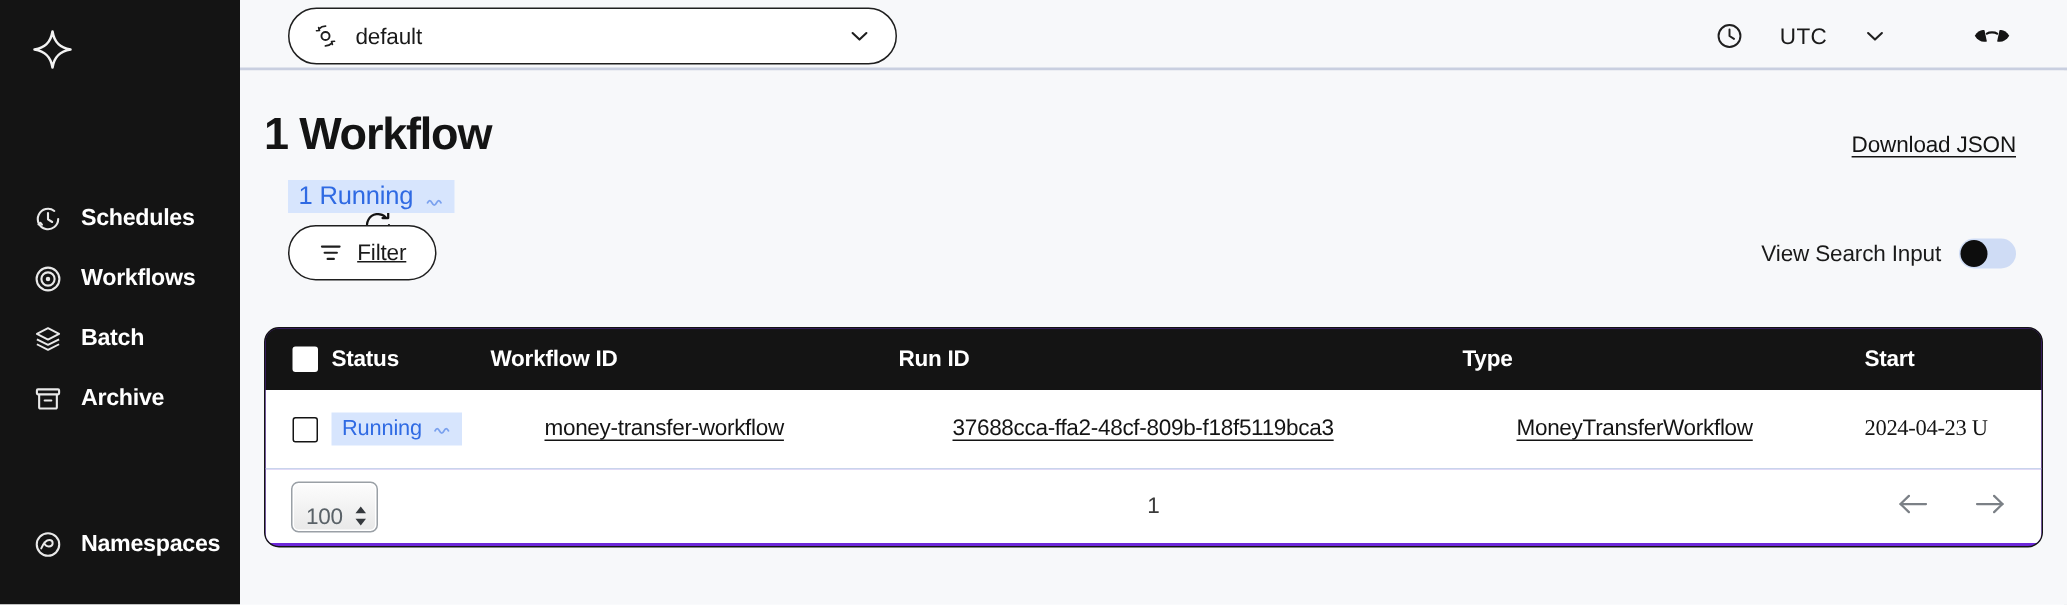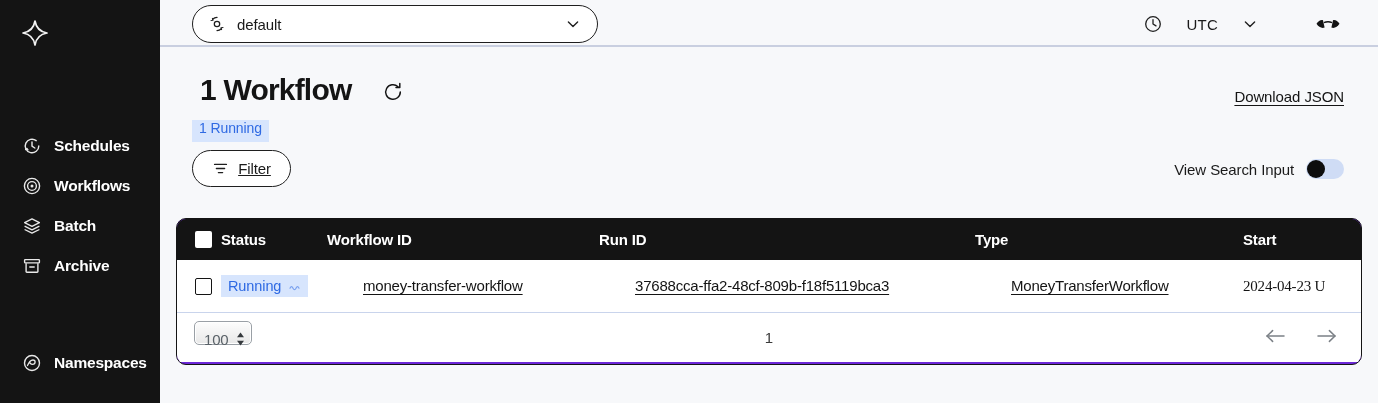--- a/index.html
+++ b/index.html
@@ -137,25 +137,26 @@
     position: absolute;
     left: 0;
     top: 47px;
     width: 1218px;
     height: 356px;
     background: #f7f8fa;
   }
 
   .title-row {
     position: absolute;
-    left: 40px;
+    left: 16px;
     top: 28px;
     display: flex;
     align-items: center;
     gap: 30px;
+    flex-direction: column;
   }
   .page-title {
     font-size: 30px;
     font-weight: 700;
     letter-spacing: -0.8px;
     color: #141414;
     line-height: 1;
   }
   .refresh-btn {
     width: 24px;
@@ -183,24 +184,23 @@
     position: absolute;
     left: 32px;
     top: 73px;
     height: 22px;
     background: #d7e5fd;
     color: #2f6ae3;
     display: flex;
     align-items: center;
     gap: 8px;
     padding: 0 7px;
-    font-size: 14px;
+    font-size: 17px;
     letter-spacing: -0.1px;
     cursor: pointer;
-    flex-direction: column;
   }
   .badge-spinner { width: 12px; height: 12px; opacity: .55; }
 
   .filter-btn {
     position: absolute;
     left: 32px;
     top: 103px;
     width: 99px;
     height: 37px;
     border: 1.5px solid #1f1f1f;
@@ -336,21 +336,21 @@
     letter-spacing: -0.2px;
     white-space: nowrap;
     font-family: Liberation Serif, serif;
   }
 
   .page-size {
     position: absolute;
     left: 17px;
     top: 8px;
     width: 58px;
-    height: 24px;
+    height: 34px;
     border-radius: 5px;
     border: 1px solid #9aa0a6;
     background: linear-gradient(#fdfdfd, #e8e8e8);
     display: flex;
     align-items: center;
     padding: 12px 6px 0 9px;
     gap: 6px;
     cursor: pointer;
     box-shadow: inset 0 0 0 1px #ffffff;
   }

